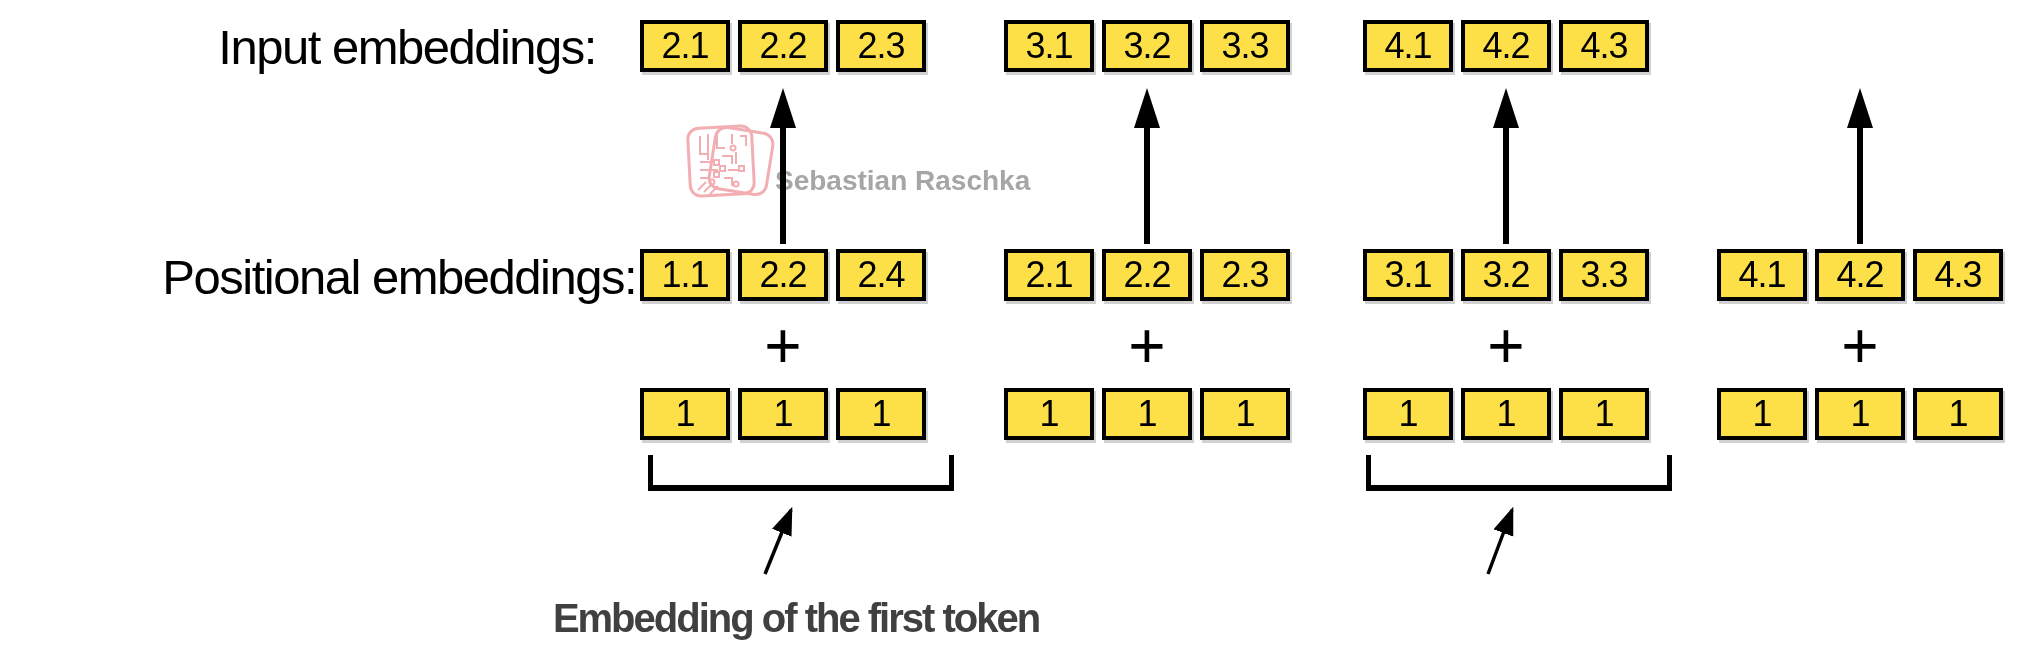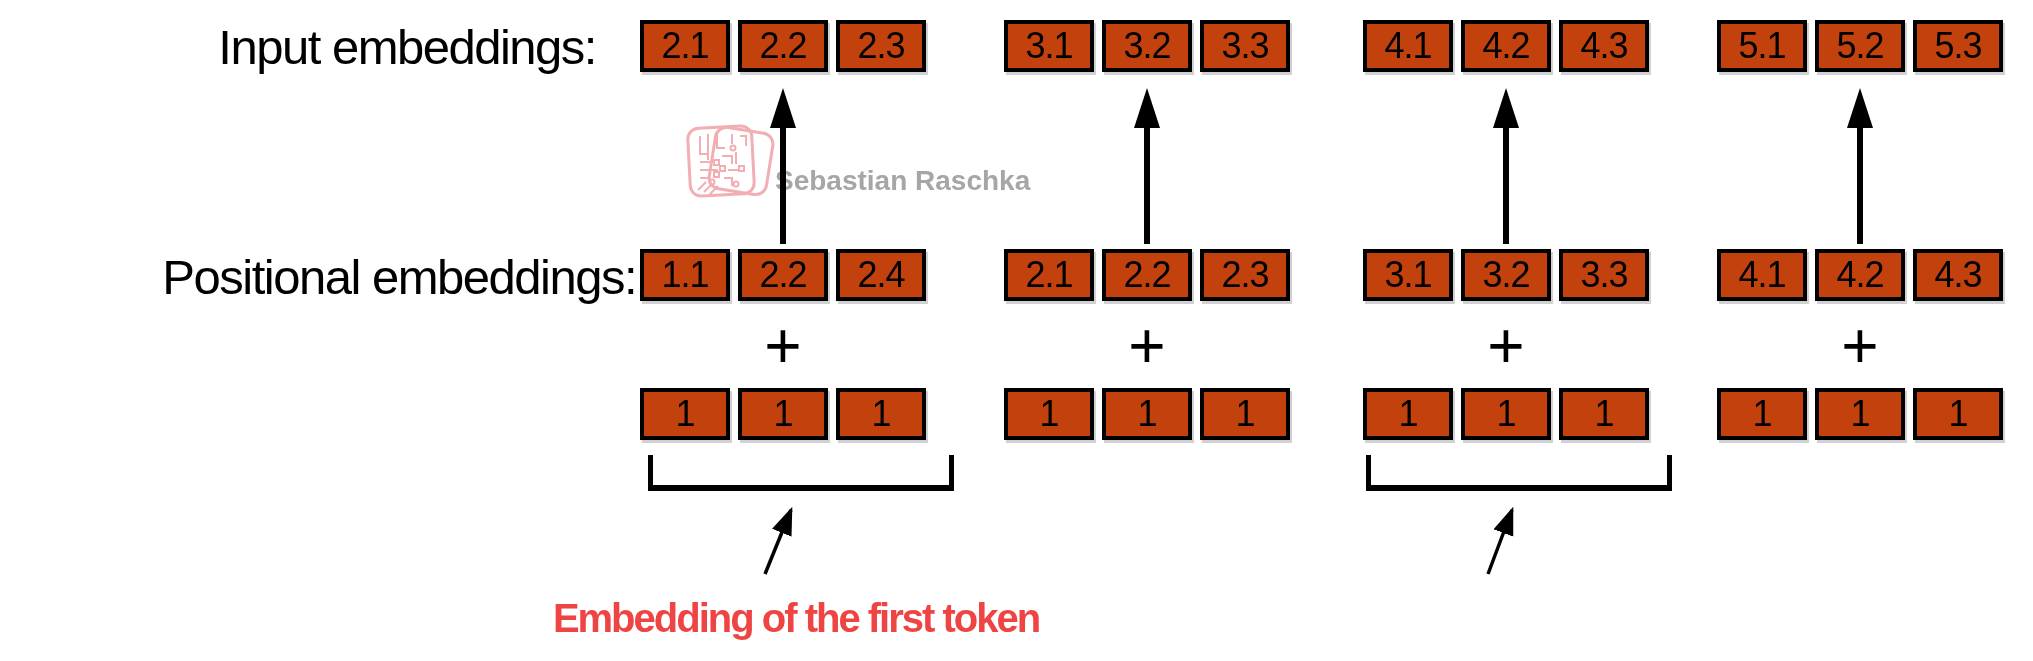--- a/index.html
+++ b/index.html
@@ -22,21 +22,21 @@
   .lbl-input{top:21px;}
   .lbl-pos{top:251px;padding-left:40px;}
   .lbl-tok{top:390px;}
 
   
   .group{position:absolute;display:flex;gap:8px;}
   .g0{left:640px;} .g1{left:1004px;} .g2{left:1363px;} .g3{left:1717px;}
   .r-input{top:20px;} .r-pos{top:249px;align-items:center;} .r-tok{top:388px;}
   .cellbox{
     width:90px;height:52px;box-sizing:border-box;
-    border:4px solid #000;background:#c2410c;
+    border:4px solid #000;background:#fde047;
     display:flex;align-items:center;justify-content:center;
     font-size:36px;letter-spacing:-1px;
     box-shadow:2px 3px 0 rgba(0,0,0,0.18);
   }
 
   
   .plus{
     position:absolute;top:312px;width:100px;height:68px;
     text-align:center;font-size:64px;font-weight:400;line-height:68px;
     color:#000;
@@ -56,21 +56,21 @@
 
   
   .diag{position:absolute;top:496px;width:60px;height:88px;}
   .d0{left:750px;} .d1{left:1473px;}
 
   
   .annot{
     position:absolute;top:598px;width:700px;
     text-align:center;font-size:40px;font-weight:bold;
     letter-spacing:-2px;line-height:40px;white-space:nowrap;
-    color:#ef4444;
+    color:#404040;
   }
   .a0{left:446px;} .a1{left:1164px;}
 
   
   .wm-logo{position:absolute;left:684px;top:122px;width:92px;height:82px;}
   .wm-text{
     position:absolute;left:775px;top:167px;
     font-size:28px;font-weight:bold;line-height:28px;
     color:#a6a6a6;white-space:nowrap;
   }
@@ -123,25 +123,20 @@
   <div class="group r-input g1">
     <div class="cellbox">3.1</div>
     <div class="cellbox">3.2</div>
     <div class="cellbox">3.3</div>
   </div>
   <div class="group r-input g2">
     <div class="cellbox">4.1</div>
     <div class="cellbox">4.2</div>
     <div class="cellbox">4.3</div>
   </div>
-  <div class="group r-input g3">
-    <div class="cellbox">5.1</div>
-    <div class="cellbox">5.2</div>
-    <div class="cellbox">5.3</div>
-  </div>
 
   <div class="group r-pos g0">
     <div class="cellbox">1.1</div>
     <div class="cellbox">2.2</div>
     <div class="cellbox">2.4</div>
   </div>
   <div class="group r-pos g1">
     <div class="cellbox">2.1</div>
     <div class="cellbox">2.2</div>
     <div class="cellbox">2.3</div>

